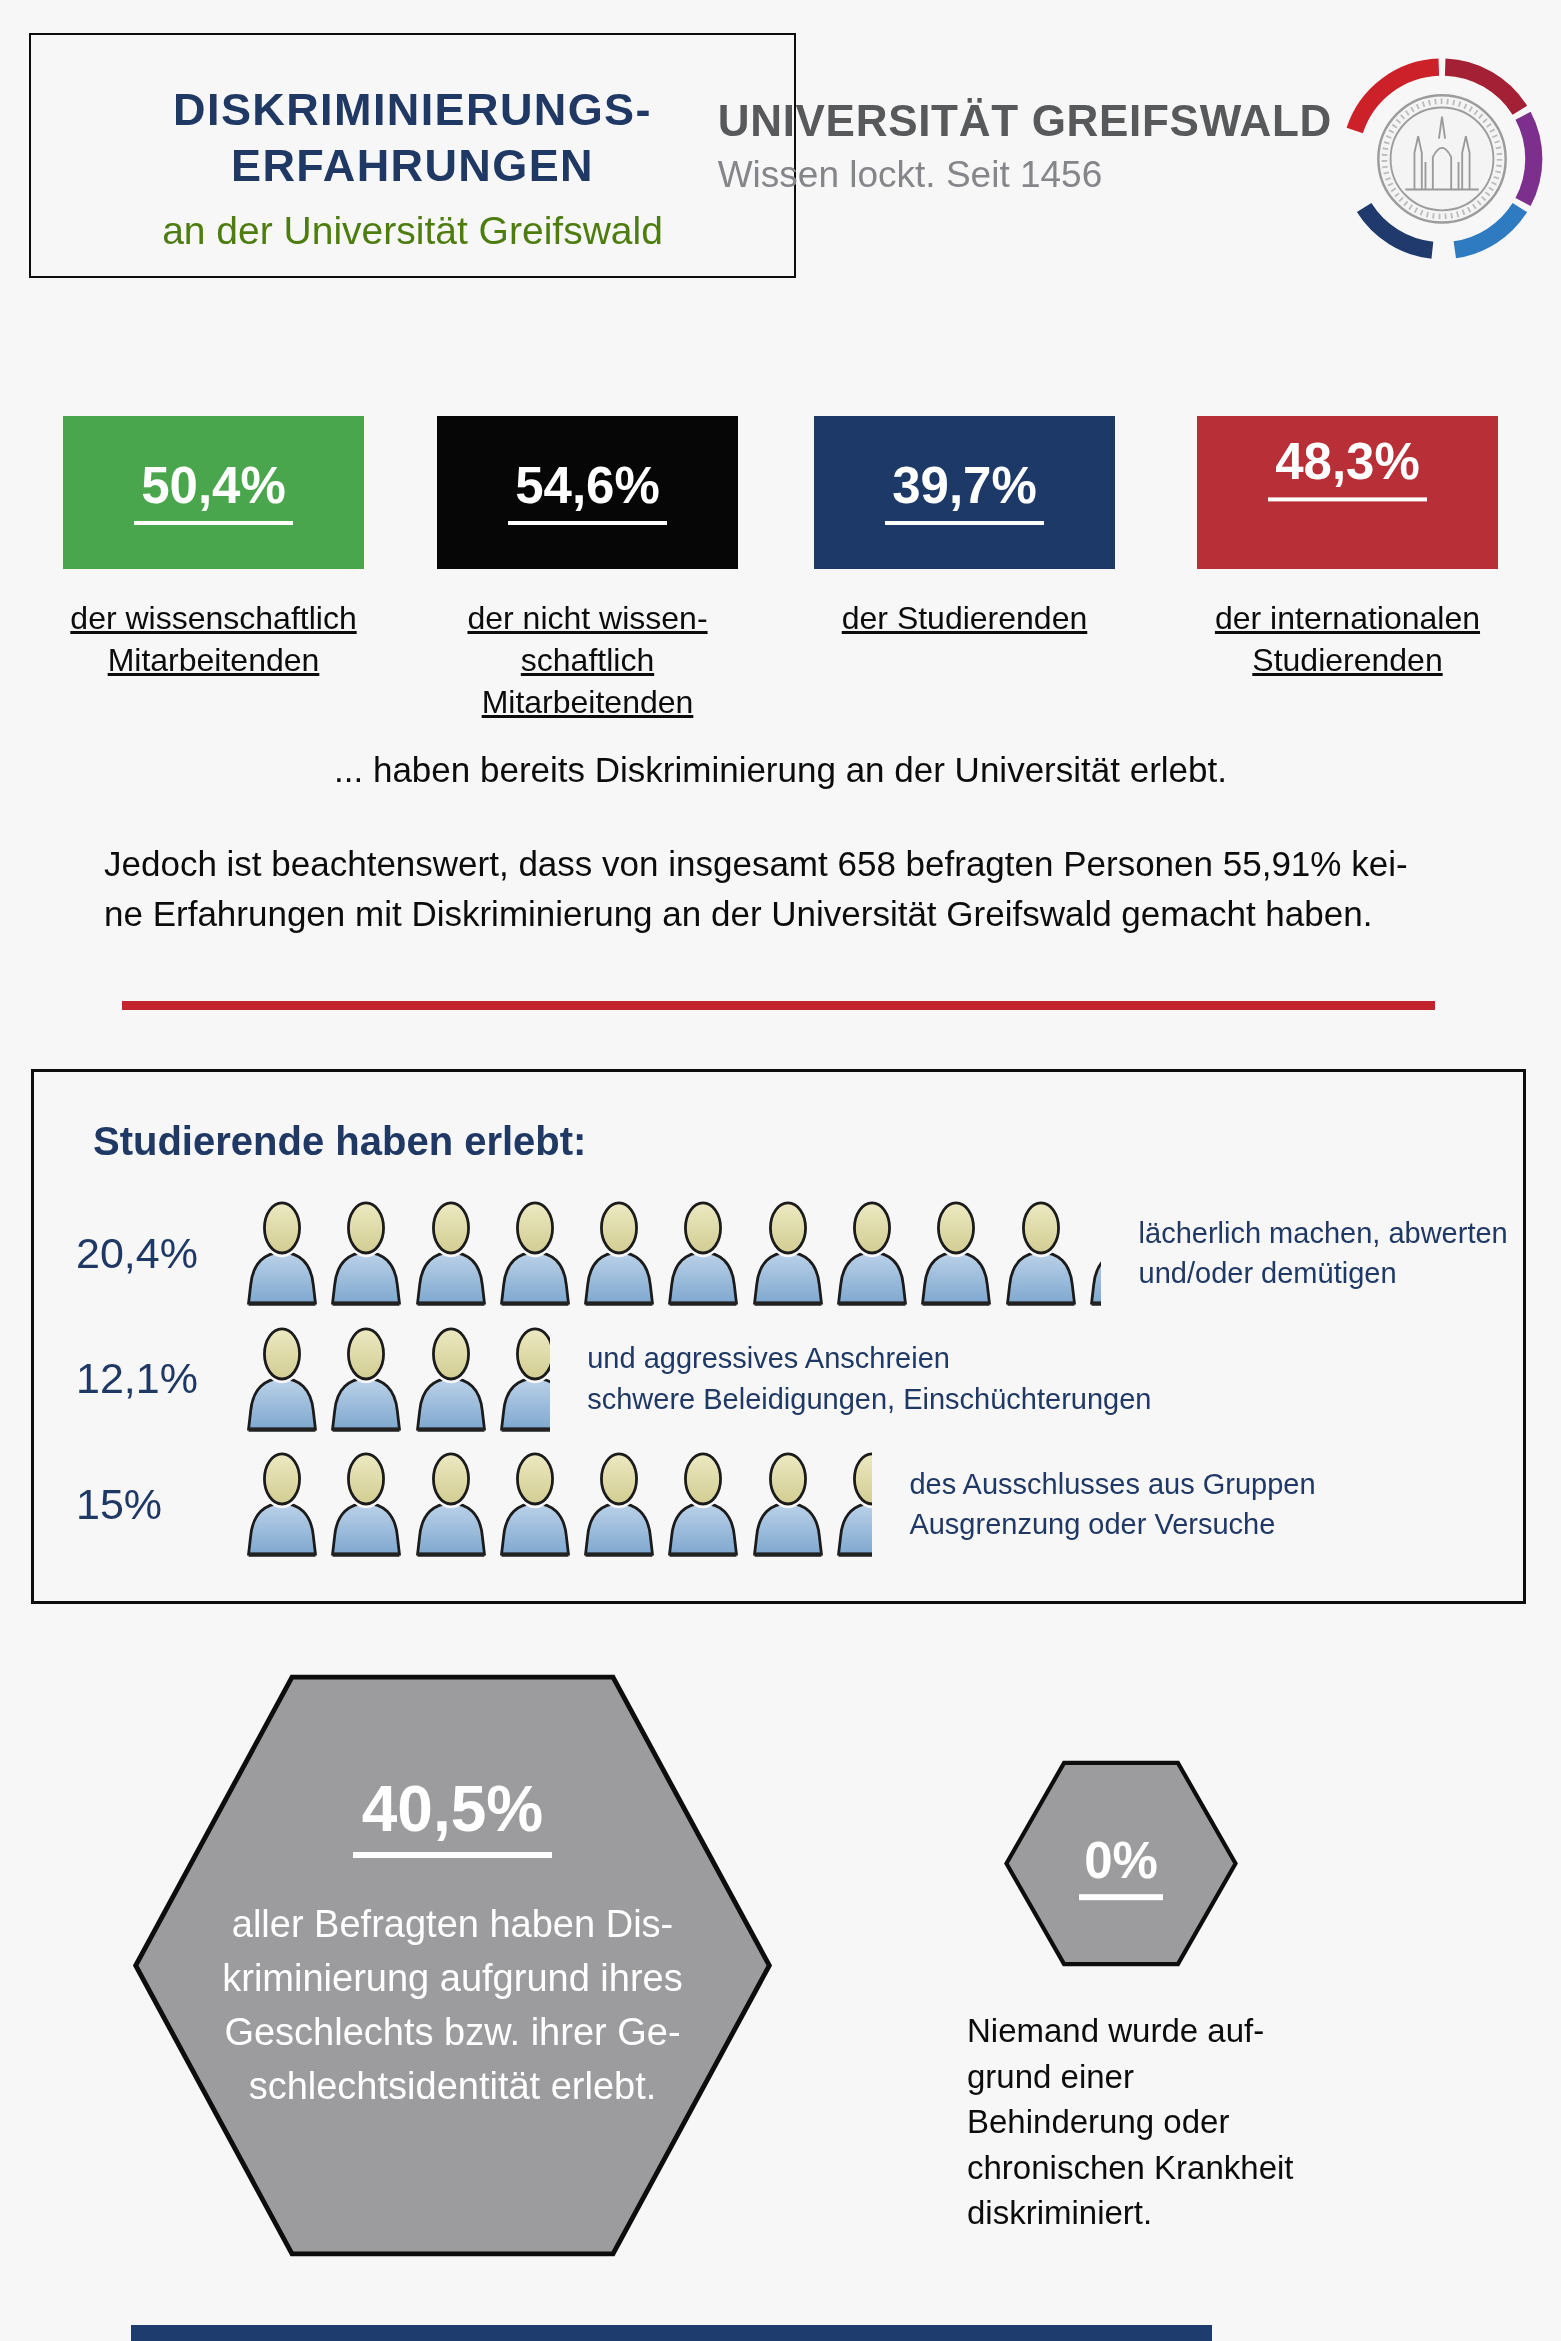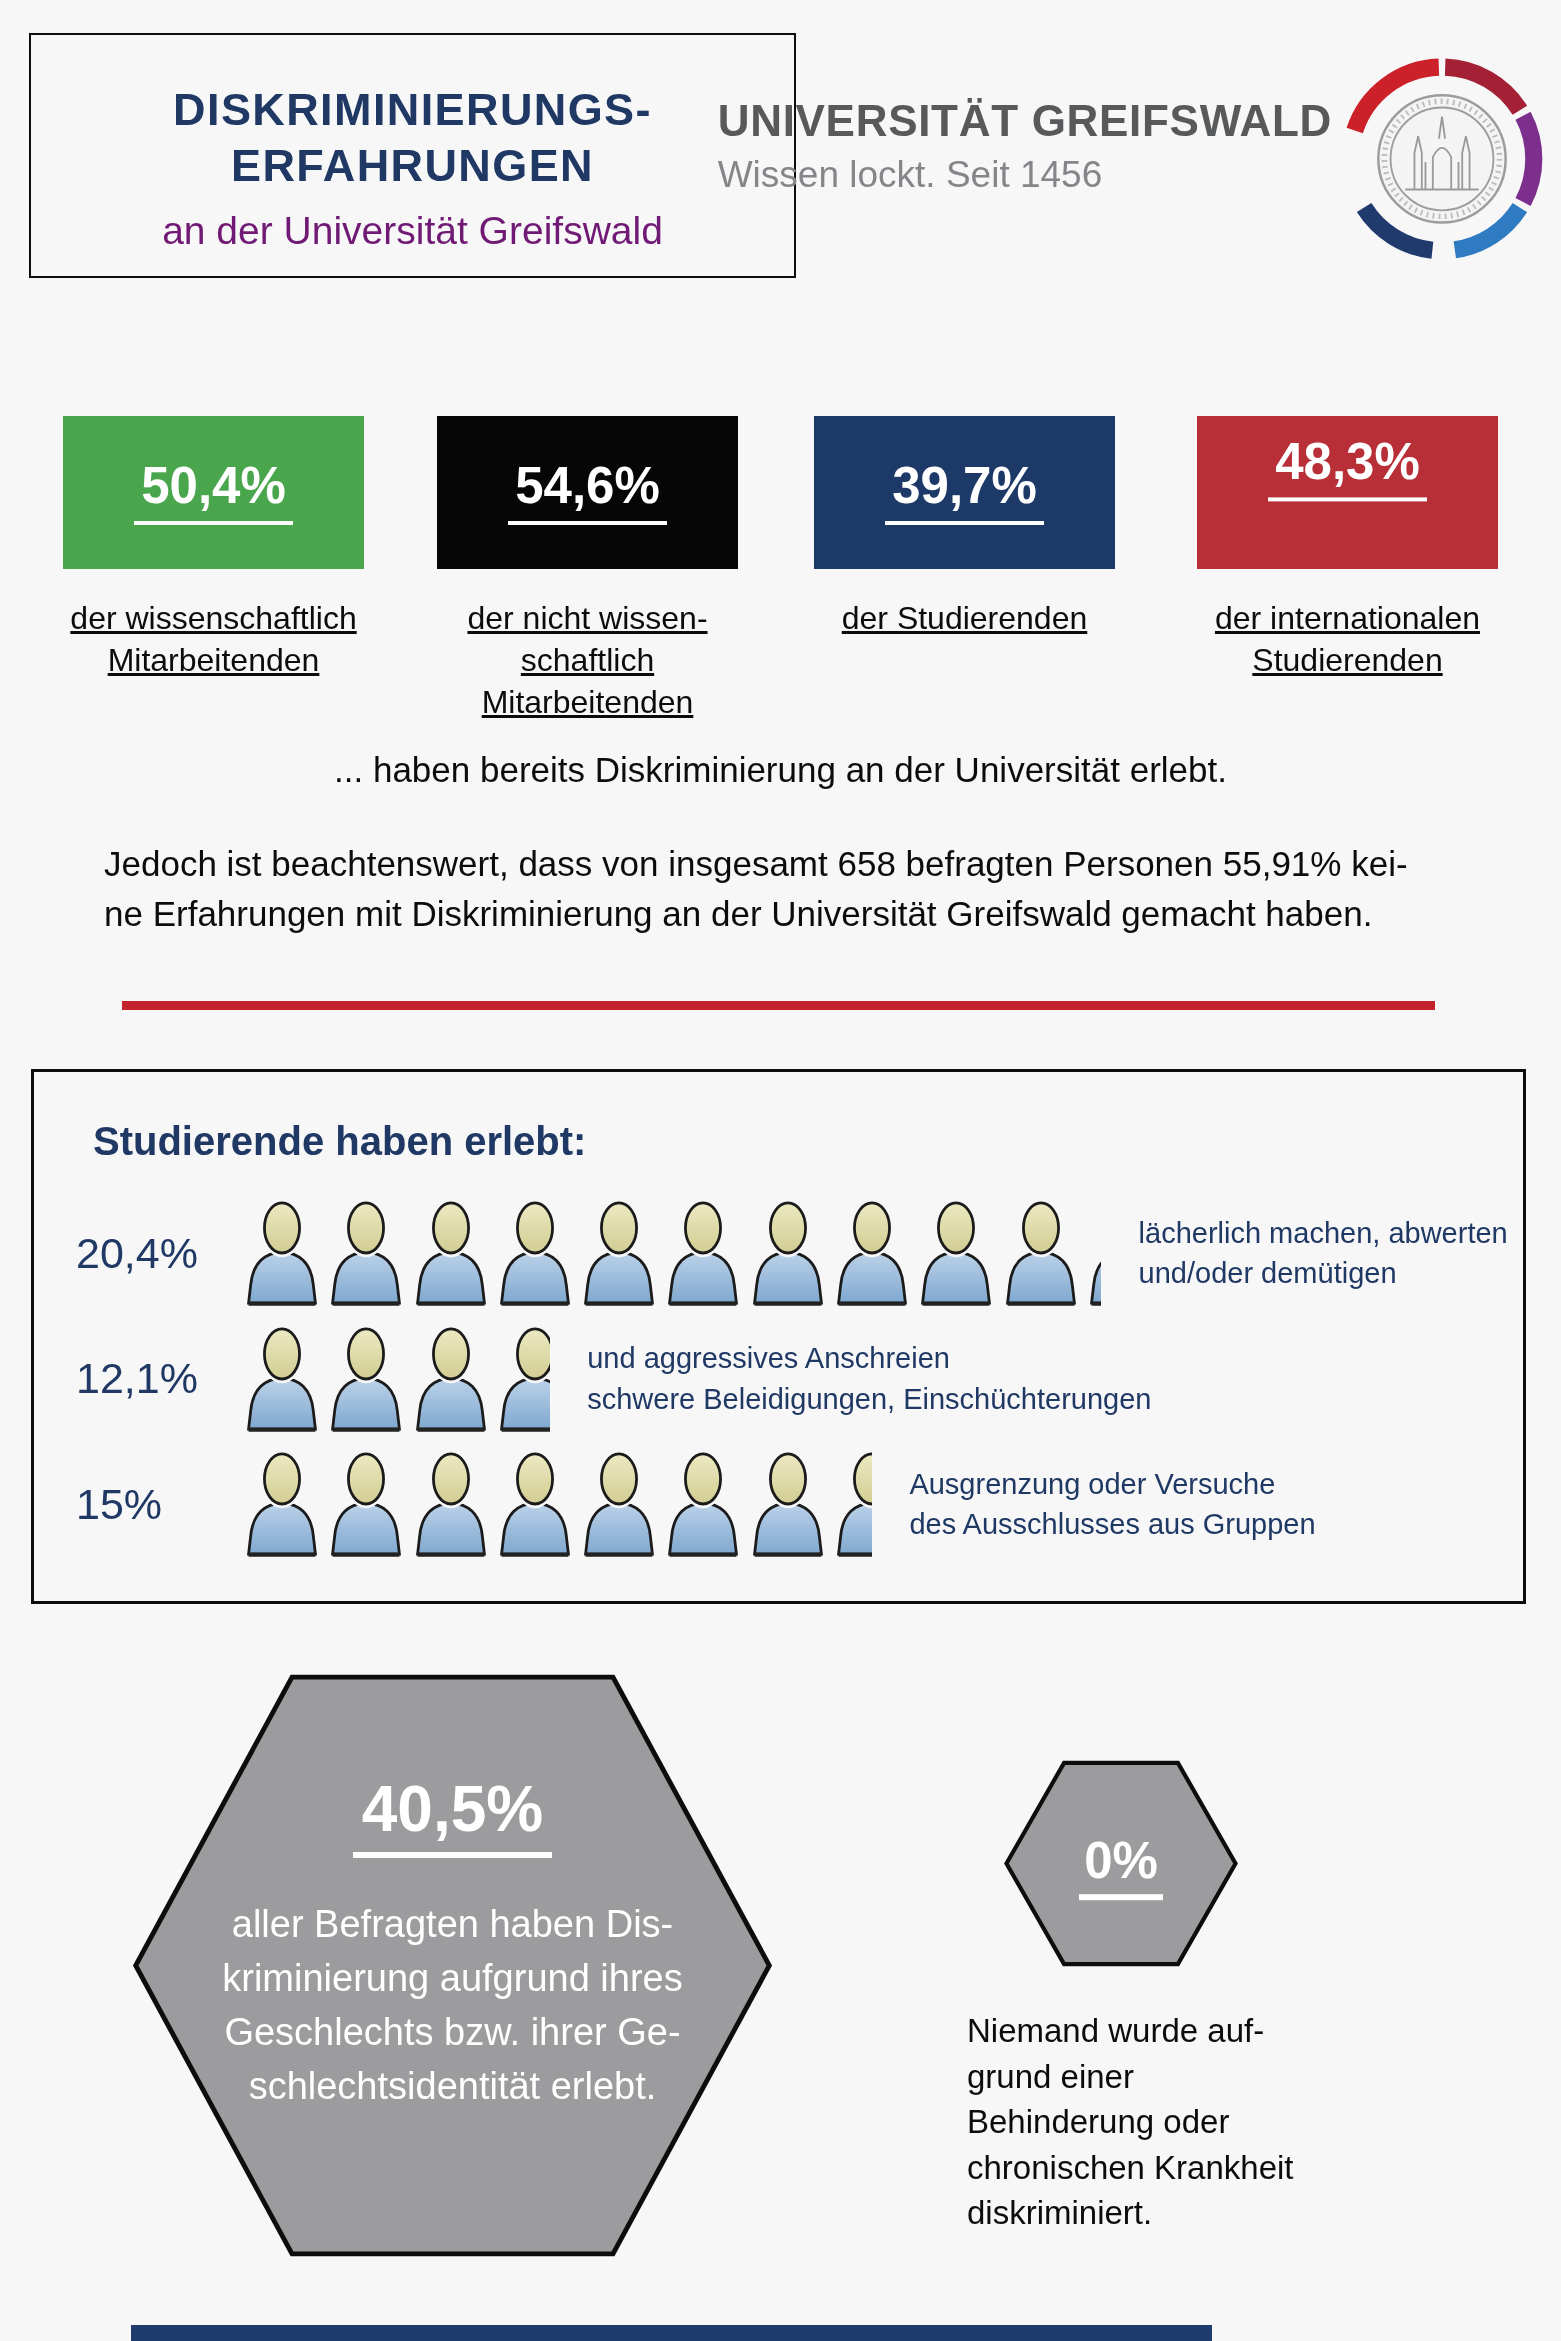--- a/index.html
+++ b/index.html
@@ -3,21 +3,21 @@
 <meta charset="utf-8">
 <style>
   html,body{margin:0;padding:0;background:#f7f7f8;}
   .page{position:relative;width:1561px;height:2342px;background:#f7f7f8;overflow:hidden;
         font-family:"Liberation Sans","DejaVu Sans",sans-serif;color:#111;}
 
   
   .title-box{position:absolute;left:29px;top:33px;width:767px;height:245px;
              border:2.8px solid #0d0d0d;box-sizing:border-box;text-align:center;padding-top:47px;}
   .title-line{font-size:45px;font-weight:600;letter-spacing:1.4px;color:#1f3864;line-height:1.25;}
-  .title-sub{font-size:39px;color:#701a75;margin-top:14px;}
+  .title-sub{font-size:39px;color:#4d7c0f;margin-top:14px;}
 
   .logo-text{position:absolute;right:229px;top:96px;margin-left:20px;}
   .logo-name{font-size:44px;font-weight:700;color:#58595b;letter-spacing:0.7px;}
   .logo-tagline{font-size:37px;color:#85868a;margin-top:8.3px;}
   .seal{position:absolute;left:1341px;top:57px;}
 
   
   .stat-col{position:absolute;top:416px;width:301px;text-align:center;}
   .stat-box{height:153px;display:flex;align-items:center;justify-content:center;box-sizing:border-box;}
   .pct{display:inline-block;color:#fff;font-weight:700;font-size:51px;
@@ -366,22 +366,22 @@
             </svg>
           </span>
           <span class="icon-part" style="width: 39px;"><svg width="78" height="106" viewBox="0 0 56 76">
               <path d="M4,74 L5.5,61 C7,45 16,37.5 28,37.5 C40,37.5 49,45 50.5,61 L52,74 Z" fill="url(#g-body)" stroke="#1b1b1b" stroke-width="2"></path>
               <line x1="4" y1="74.3" x2="52" y2="74.3" stroke="#222" stroke-width="3"></line>
               <ellipse cx="28" cy="20.5" rx="15.2" ry="20.5" fill="#f7f7f8"></ellipse>
               <ellipse cx="28" cy="20" rx="12.6" ry="18" fill="url(#g-head)" stroke="#1b1b1b" stroke-width="2"></ellipse>
             </svg></span>
         </div>
       <div class="exp-caption">
+        <span>des Ausschlusses aus Gruppen</span>
         <span>Ausgrenzung oder Versuche</span>
-        <span>des Ausschlusses aus Gruppen</span>
       </div>
     </div>
   </div>
 
   <div class="hex-large">
     <svg width="643" height="585" viewBox="0 0 924 842">
       <polygon points="231,6 693,6 918,421 693,836 231,836 6,421" stroke="#0d0d0d" stroke-width="7" fill="#9c9c9e"></polygon>
     </svg>
     <div class="overlay">
       <span class="hex-pct">40,5%</span>

